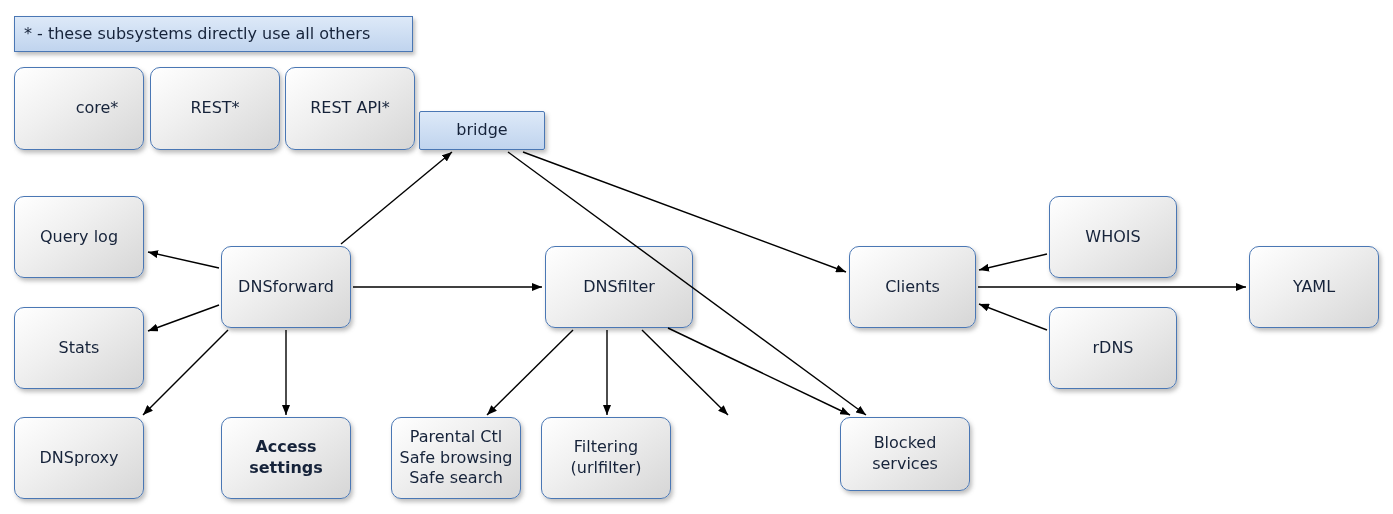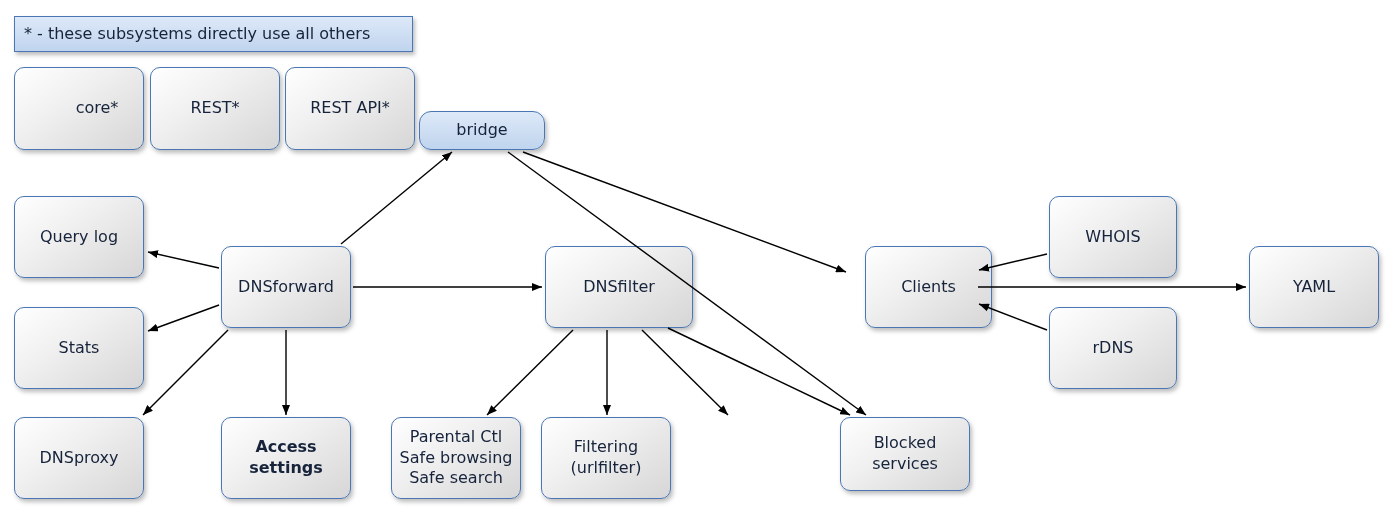--- a/index.html
+++ b/index.html
@@ -25,21 +25,21 @@
     color: var(--node_text, #16233a);
     border: 1.6px solid var(--node_border, #4a77b4);
     border-radius: 10px;
     background: linear-gradient(145deg, #ffffff 0%, #f0f0f0 40%, #d6d6d6 100%);
     box-shadow: 2px 3px 4px rgba(110,110,110,0.45);
     white-space: pre-line;
   }
 
   .node.accent {
     background: linear-gradient(180deg, var(--accent_fill_top, #dde9f8) 0%, var(--accent_fill_bottom, #c0d4ee) 100%);
-    border-radius: 12px;
+    border-radius: 2px;
   }
 
   .node.legend {
     justify-content: flex-start;
     text-align: left;
     padding-left: 9px;
     border-radius: 0;
   }
 
   svg.edges {
@@ -115,21 +115,21 @@
     <span>Filtering
 (urlfilter)</span>
   </div>
 
 
   <div class="node" style="left:840px; top:417px; width:130px; height:74px;">
     <span>Blocked
 services</span>
   </div>
 
-  <div class="node" style="left:849px; top:246px; width:127px; height:82px;margin-left:16px;">
+  <div class="node" style="left:849px; top:246px; width:127px; height:82px;">
     <span>Clients</span>
   </div>
 
   <div class="node" style="left:1049px; top:196px; width:128px; height:82px;text-align:right;">
     <span>WHOIS</span>
   </div>
 
   <div class="node" style="left:1049px; top:307px; width:128px; height:82px;">
     <span>rDNS</span>
   </div>

